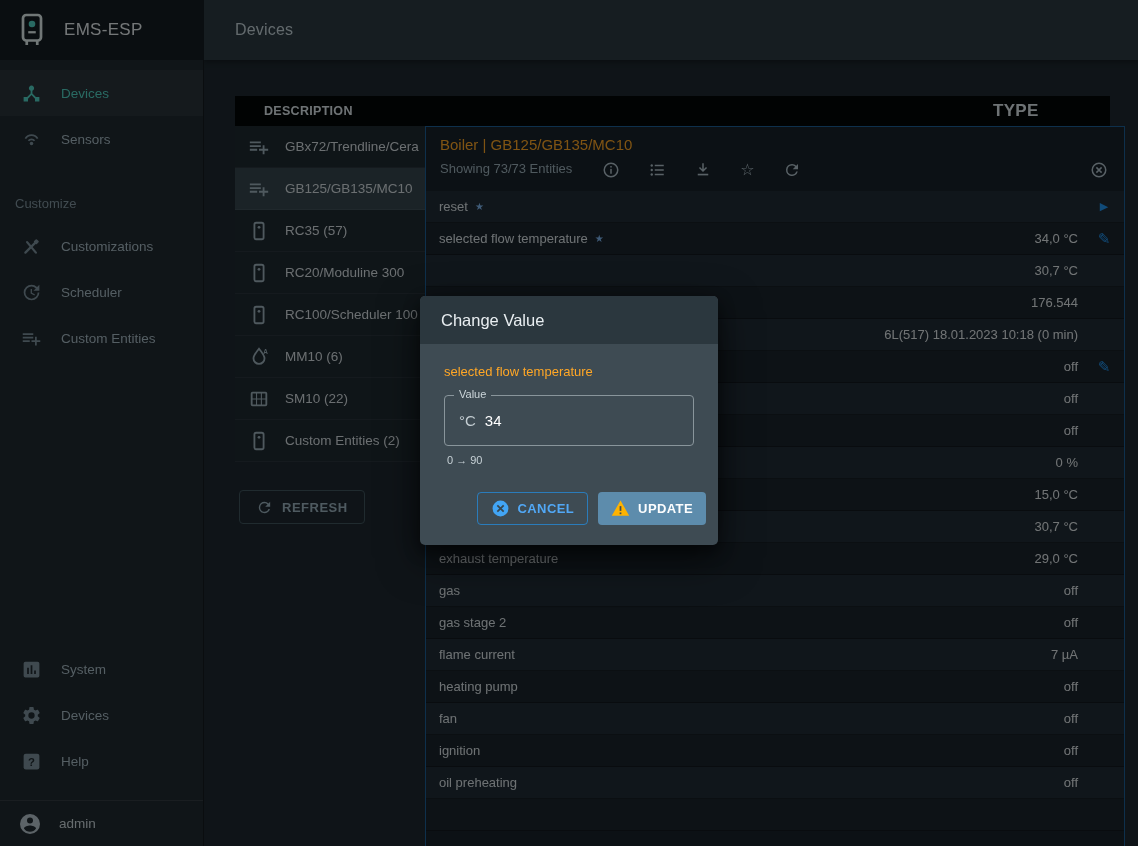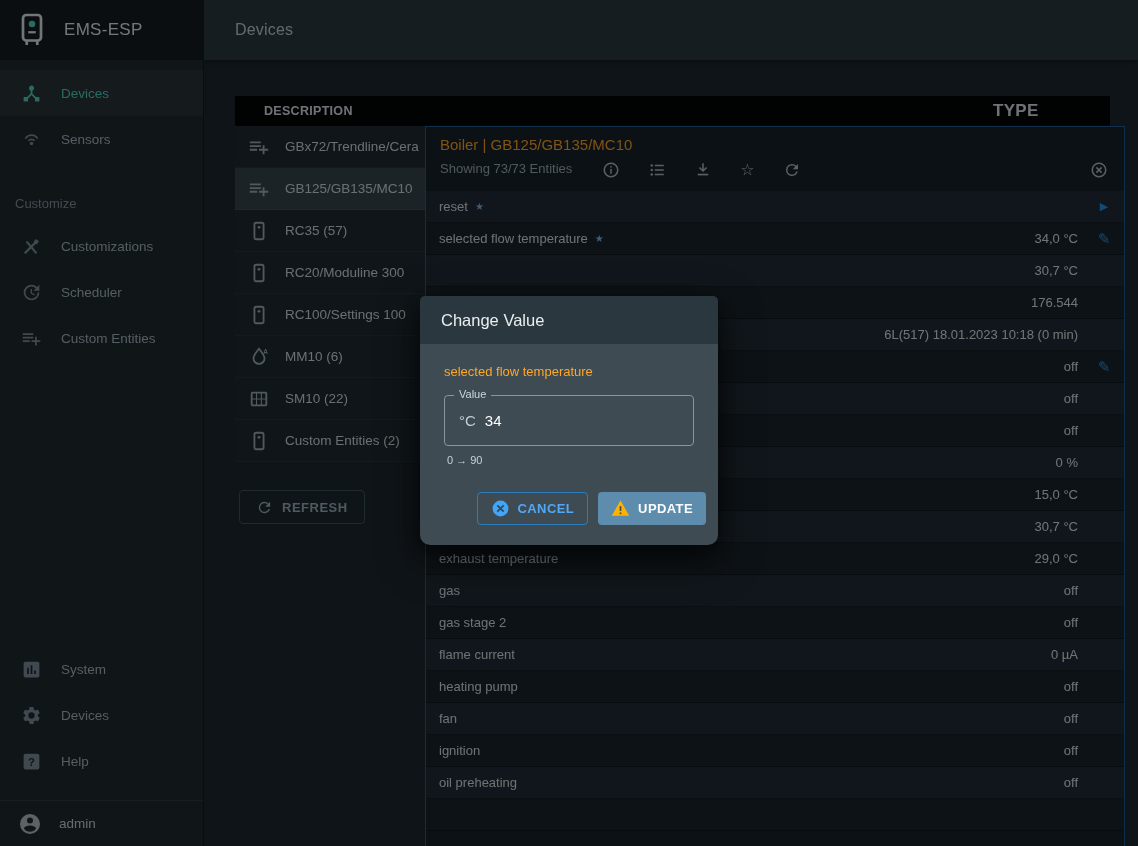--- a/index.html
+++ b/index.html
@@ -62,21 +62,21 @@
   .erow:nth-child(even){background:#1a242c}
   .ename{flex:1;display:flex;align-items:center;gap:7px;color:#dbe3e7;font-size:13px;white-space:nowrap;overflow:hidden}
   .fav{color:#7fb7f0;font-size:10px}
   .eval{color:#e2e8eb;font-size:13px;font-weight:500;white-space:nowrap;margin-right:6px}
   .eact{width:40px;display:flex;justify-content:center;align-items:center;flex:none}
   .edit{color:#2196f3;font-size:15px}
   .play{color:#2196f3;font-size:11px}
 
   
   .backdrop{position:absolute;inset:0;background:rgba(0,0,0,.5);z-index:40}
-  .modal{position:absolute;left:420px;top:296px;width:298px;z-index:50;border-radius:10px;background:#3e4b53;box-shadow:0 14px 40px rgba(0,0,0,.55),0 6px 16px rgba(0,0,0,.45)}
+  .modal{position:absolute;left:420px;top:296px;width:298px;z-index:50;border-radius:5px;background:#3e4b53;box-shadow:0 14px 40px rgba(0,0,0,.55),0 6px 16px rgba(0,0,0,.45)}
   .modal-title{height:48px;display:flex;align-items:center;padding:0 21px;background:#2b373e;border-radius:5px 5px 0 0;color:#e9eef1;font-size:16.5px;font-weight:500}
   .modal-body{padding:18px 24px 20px}
   .entity-label{color:#ffa726;font-size:13px;margin:2px 0 16px}
   .input-wrap{position:relative;height:51px;border:1px solid #89959b;border-radius:4px;display:flex;align-items:center;padding:0 14px;gap:9px}
   .input-label{position:absolute;top:-8px;left:9px;padding:0 5px;background:#3e4b53;font-size:11px;color:#ccd6da}
   .prefix{color:#c3cdd2;font-size:15px}
   .value-input{flex:1;min-width:0;background:transparent;border:0;outline:0;color:#fff;font-size:15px;font-weight:500;font-family:inherit}
   .helper{margin:8px 0 0 3px;font-size:11px;color:#c7d1d6}
   .actions{display:flex;justify-content:flex-end;gap:10px;margin:26px -12px 0 0}
   .btn{display:inline-flex;align-items:center;gap:8px;height:33px;padding:0 13px;border-radius:4px;font-size:13px;font-weight:700;letter-spacing:.4px;cursor:pointer;font-family:inherit}
@@ -284,21 +284,21 @@
       <div class="drow">
         <svg class="dicon">
             <use href="#i-device"></use>
           </svg>
         <span class="dlabel">RC20/Moduline 300</span>
       </div>
       <div class="drow">
         <svg class="dicon">
             <use href="#i-device"></use>
           </svg>
-        <span class="dlabel">RC100/Settings 100</span>
+        <span class="dlabel">RC100/Scheduler 100</span>
       </div>
       <div class="drow">
         <svg class="dicon">
             <use href="#i-drop"></use>
           </svg>
         <span class="dlabel">MM10 (6)</span>
       </div>
       <div class="drow">
         <svg class="dicon">
             <use href="#i-panelgrid"></use>
@@ -447,21 +447,21 @@
           <span class="ename">
               <span>gas stage 2</span>
             </span>
           <span class="eval">off</span>
           <span class="eact"></span>
         </div>
         <div class="erow">
           <span class="ename">
               <span>flame current</span>
             </span>
-          <span class="eval">0 µA</span>
+          <span class="eval">7 µA</span>
           <span class="eact"></span>
         </div>
         <div class="erow">
           <span class="ename">
               <span>heating pump</span>
             </span>
           <span class="eval">off</span>
           <span class="eact"></span>
         </div>
         <div class="erow">

